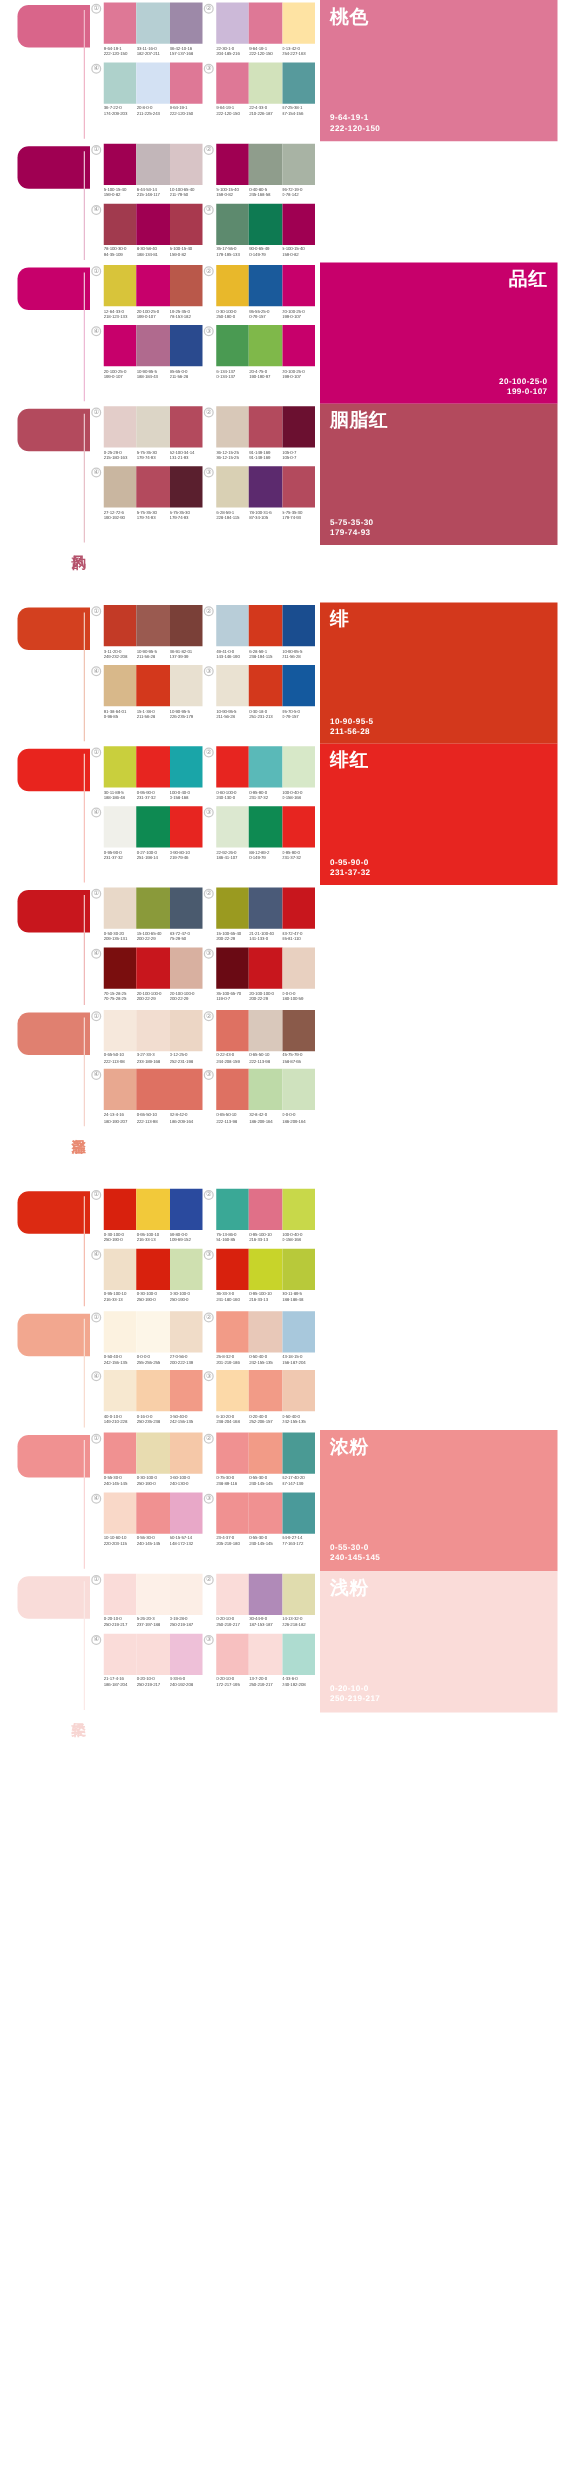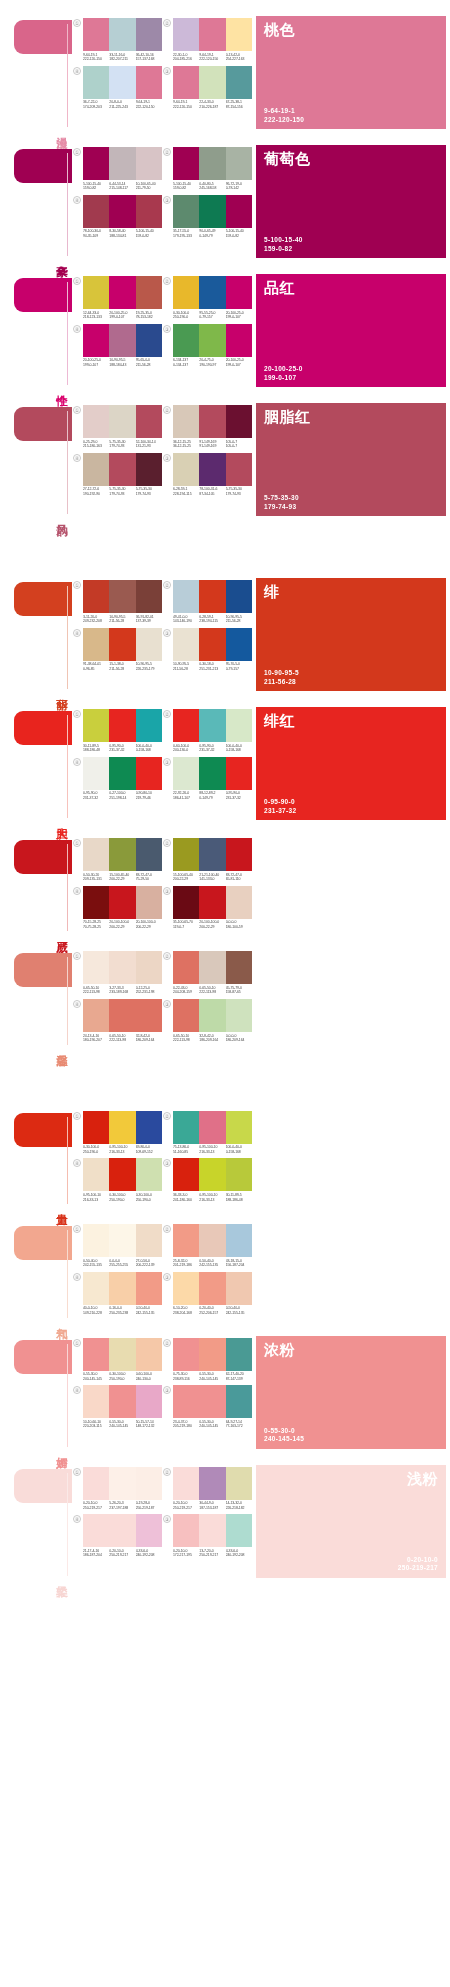--- a/index.html
+++ b/index.html
@@ -8,21 +8,20 @@
     width:450px; height:1987px; position:relative;
     font-family:"Liberation Sans","DejaVu Sans",sans-serif;
     overflow:hidden;
   }
   .section { position:relative; width:450px; }
   .family {
     position:relative;
     display:flex;
     align-items:flex-start;
     width:414px;
-    margin-top:16px;
   }
   
   .tagcol {
     position:relative;
     width:72px;
     flex:0 0 72px;
     align-self:stretch;
   }
   .tagswatch {
     position:absolute;
@@ -310,27 +309,20 @@
                 <span>90-0-65-49</span>
                 <span>0-149-79</span>
               </div>
               <div class="codecell">
                 <span>5-100-15-40</span>
                 <span>159-0-82</span>
               </div>
             </div>
           </div>
         </div>
-        <div class="bigpanel" style="background: rgb(159, 0, 82);">
-          <div class="bigname">葡萄色</div>
-          <div class="bigcodes">
-            <span>5-100-15-40</span>
-            <span>159-0-82</span>
-          </div>
-        </div>
       </div>
       <div class="family">
         <div class="tagcol">
           <div class="tagswatch" style="background: rgb(199, 0, 107);"></div>
           <div class="tagline" style="background: rgb(237, 185, 212);"></div>
           <div class="moodlabel" style="color: rgb(217, 0, 107);">个性</div>
         </div>
         <div class="grid">
           <div class="pal">
             <div class="palnum">①</div>
@@ -414,21 +406,21 @@
                 <span>20-4-75-0</span>
                 <span>190-190-97</span>
               </div>
               <div class="codecell">
                 <span>20-100-25-0</span>
                 <span>199-0-107</span>
               </div>
             </div>
           </div>
         </div>
-        <div class="bigpanel" style="background: rgb(199, 0, 107);">
+        <div class="bigpanel" style="background: rgb(199, 0, 107); text-align: right;">
           <div class="bigname">品红</div>
           <div class="bigcodes">
             <span>20-100-25-0</span>
             <span>199-0-107</span>
           </div>
         </div>
       </div>
       <div class="family">
         <div class="tagcol">
           <div class="tagswatch" style="background: rgb(179, 74, 93);"></div>
@@ -1328,21 +1320,21 @@
                 <span>13-7-20-0</span>
                 <span>250-219-217</span>
               </div>
               <div class="codecell">
                 <span>4-33-6-0</span>
                 <span>240-192-208</span>
               </div>
             </div>
           </div>
         </div>
-        <div class="bigpanel" style="background: rgb(250, 220, 217); text-align: right;">
+        <div class="bigpanel" style="background: rgb(250, 220, 217);">
           <div class="bigname">浅粉</div>
           <div class="bigcodes">
             <span>0-20-10-0</span>
             <span>250-219-217</span>
           </div>
         </div>
       </div>
     </div>
   </div>
 

